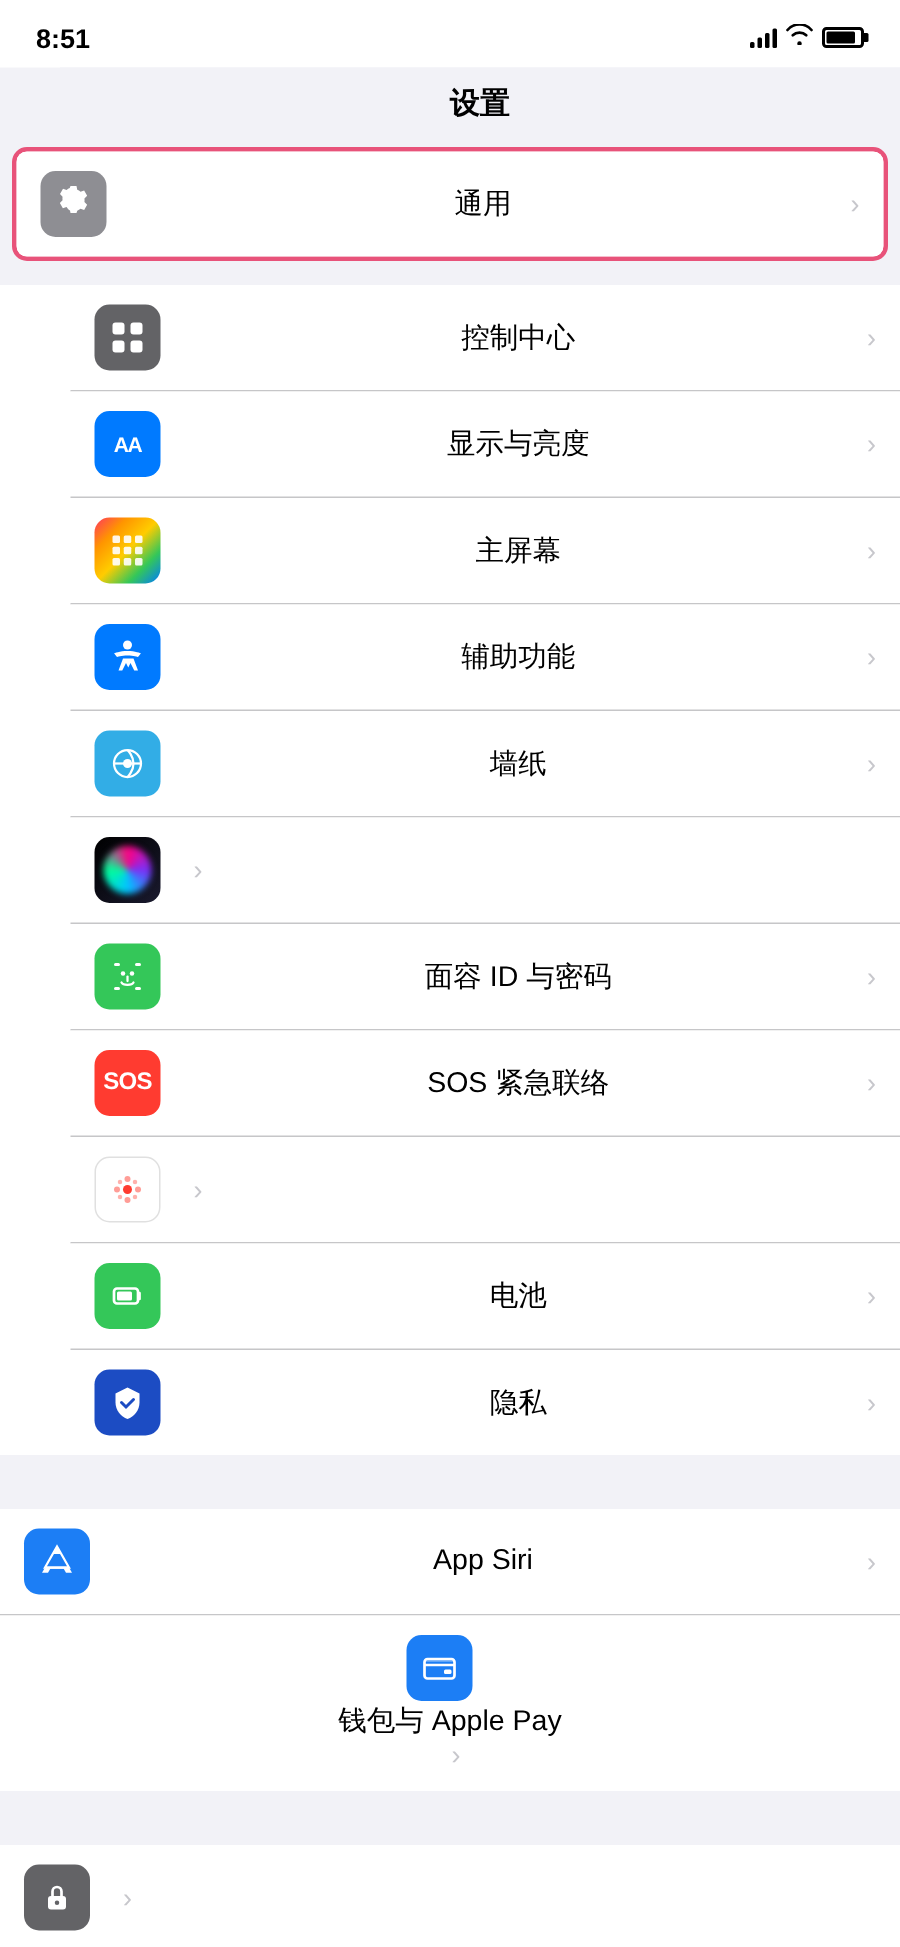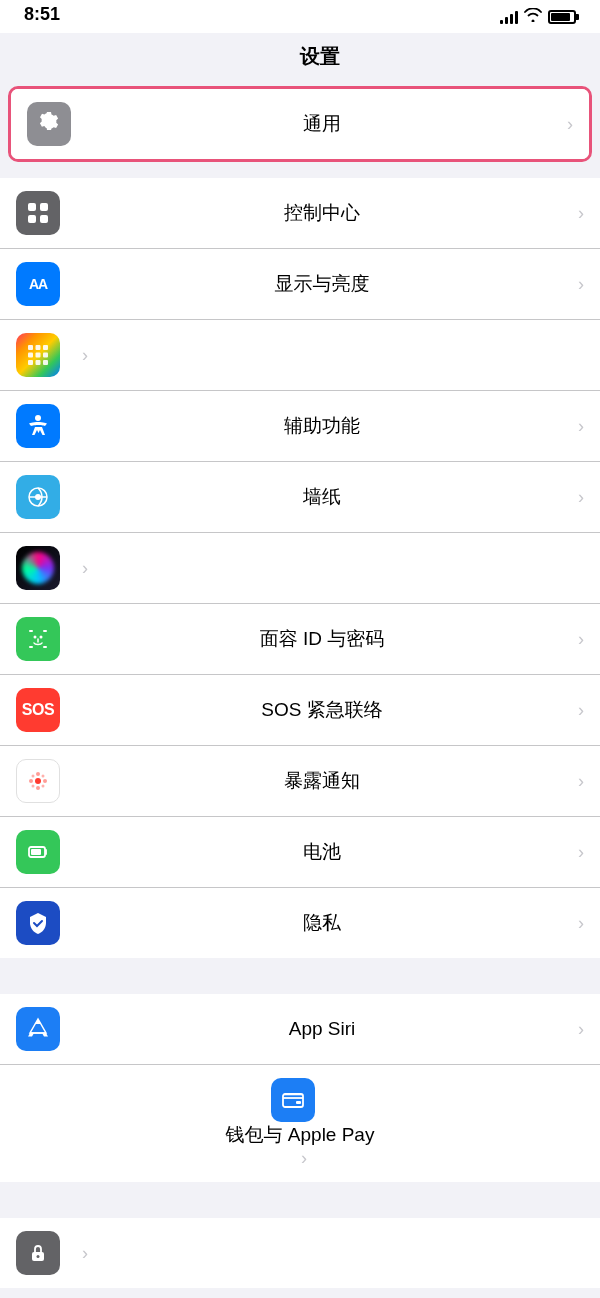--- a/index.html
+++ b/index.html
@@ -12,22 +12,22 @@
       width: 600px;
       min-height: 1298px;
       background-color: #f2f2f7;
       font-family: -apple-system, "PingFang SC", "Helvetica Neue", sans-serif;
       overflow-x: hidden;
     }
 
     .status-bar {
       display: flex;
       justify-content: space-between;
-      align-items: flex-end;
-      padding: 4px 24px 8px;
+      align-items: flex-start;
+      padding: 16px 24px 8px;
       background: #fff;
     }
 
     .status-time {
       font-size: 18px;
       font-weight: 600;
       color: #000;
     }
 
     .status-icons {
@@ -194,21 +194,21 @@
     <div class="item-icon icon-gray">
       <svg width="26" height="26" viewBox="0 0 26 26" fill="white">
         <path d="M13 8a5 5 0 1 1 0 10A5 5 0 0 1 13 8zm0 2a3 3 0 1 0 0 6 3 3 0 0 0 0-6zM11 1h4l.5 2.5a9 9 0 0 1 2.2 1.3l2.4-.8 2 3.5-1.8 1.8a9 9 0 0 1 0 2.4l1.8 1.8-2 3.5-2.4-.8a9 9 0 0 1-2.2 1.3L15 19h-4l-.5-2.5A9 9 0 0 1 8.3 15l-2.4.8-2-3.5 1.8-1.8a9 9 0 0 1 0-2.4L4 6.3l2-3.5 2.4.8A9 9 0 0 1 10.5 2.3L11 1z"></path>
       </svg>
     </div>
     <span class="item-label">通用</span>
     <span class="item-chevron">›</span>
   </div>
 </div>
 
-<div style="background: #fff; margin-top: 16px;">
+<div style="background: #fff; margin-top: 16px; padding-left: 47px;">
 
   <div class="settings-item">
     <div class="item-icon" style="background: #636366;">
       <svg width="26" height="26" viewBox="0 0 26 26" fill="white">
         <rect x="3" y="3" width="8" height="8" rx="2"></rect>
         <rect x="15" y="3" width="8" height="8" rx="2"></rect>
         <rect x="3" y="15" width="8" height="8" rx="2"></rect>
         <rect x="15" y="15" width="8" height="8" rx="2"></rect>
       </svg>
     </div>
@@ -231,20 +231,21 @@
         <rect x="9.5" y="2" width="5" height="5" rx="1"></rect>
         <rect x="17" y="2" width="5" height="5" rx="1"></rect>
         <rect x="2" y="9.5" width="5" height="5" rx="1"></rect>
         <rect x="9.5" y="9.5" width="5" height="5" rx="1"></rect>
         <rect x="17" y="9.5" width="5" height="5" rx="1"></rect>
         <rect x="2" y="17" width="5" height="5" rx="1"></rect>
         <rect x="9.5" y="17" width="5" height="5" rx="1"></rect>
         <rect x="17" y="17" width="5" height="5" rx="1"></rect>
       </svg>
     </div>
+    <span class="item-label">主屏幕</span>
     <span class="item-chevron">›</span>
   </div>
 
   <div class="settings-item">
     <div class="item-icon" style="background: #007aff;">
       <svg width="26" height="26" viewBox="0 0 26 26" fill="white">
         <circle cx="13" cy="5" r="3"></circle>
         <path d="M13 9c-5 0-9 1.5-9 1.5l2 2.5s3-1 7-1 7 1 7 1l2-2.5S18 9 13 9z"></path>
         <path d="M10 14l-3 8h2.5l2.5-5 1.5 3 1.5-3 2.5 5H20l-3-8z"></path>
       </svg>
@@ -305,21 +306,20 @@
         <circle cx="7" cy="14" r="2" fill="#ff3b30" opacity="0.5"></circle>
         <circle cx="21" cy="14" r="2" fill="#ff3b30" opacity="0.5"></circle>
         <circle cx="14" cy="7" r="2" fill="#ff3b30" opacity="0.5"></circle>
         <circle cx="14" cy="21" r="2" fill="#ff3b30" opacity="0.5"></circle>
         <circle cx="9" cy="9" r="1.5" fill="#ff3b30" opacity="0.4"></circle>
         <circle cx="19" cy="9" r="1.5" fill="#ff3b30" opacity="0.4"></circle>
         <circle cx="9" cy="19" r="1.5" fill="#ff3b30" opacity="0.4"></circle>
         <circle cx="19" cy="19" r="1.5" fill="#ff3b30" opacity="0.4"></circle>
       </svg>
     </div>
-    <span class="item-label">暴露通知</span>
     <span class="item-chevron">›</span>
   </div>
 
   <div class="settings-item">
     <div class="item-icon" style="background: #34c759;">
       <svg width="26" height="26" viewBox="0 0 26 26" fill="white">
         <rect x="4" y="8" width="16" height="10" rx="2" fill="none" stroke="white" stroke-width="1.8"></rect>
         <rect x="6" y="10" width="10" height="6" rx="1" fill="white"></rect>
         <path d="M21 11v4" stroke="white" stroke-width="1.8" stroke-linecap="round"></path>
       </svg>

